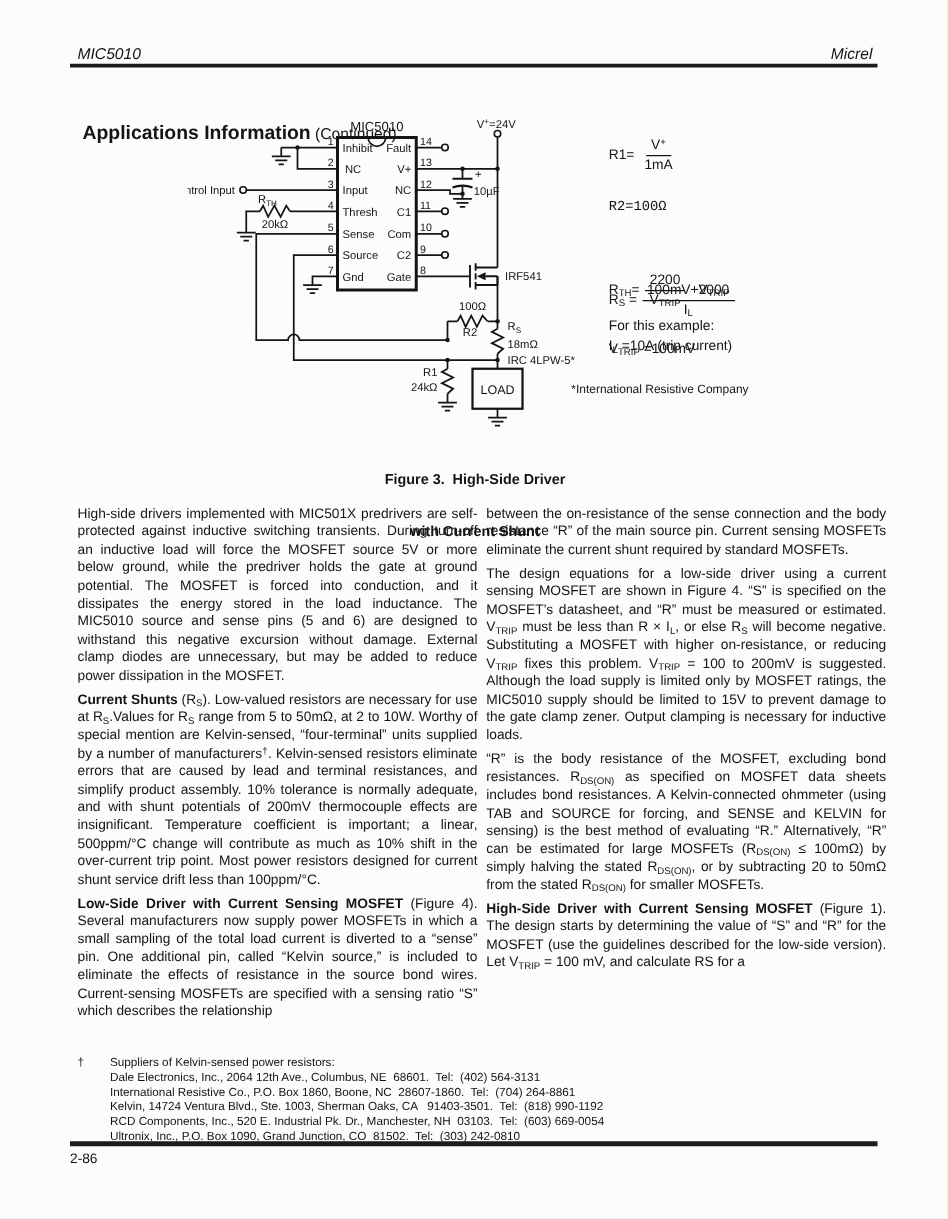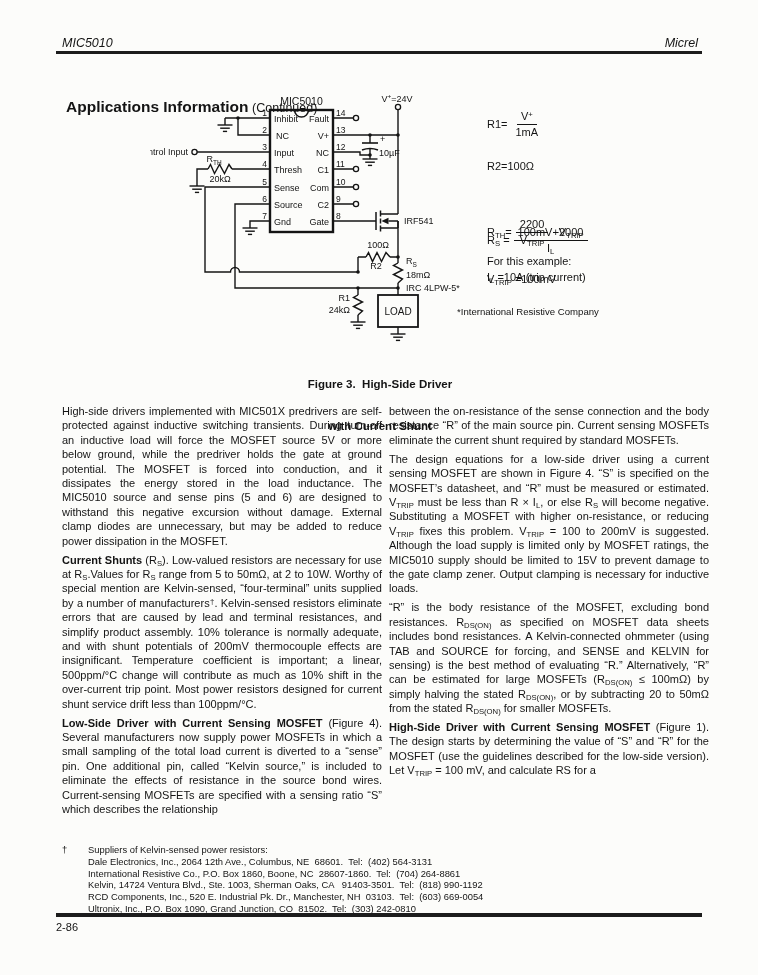--- a/index.html
+++ b/index.html
@@ -216,21 +216,21 @@
       <text x="200" y="206" text-anchor="end">R1</text>
       <text x="200" y="218" text-anchor="end">24kΩ</text>
     </g>
   </svg>
 
   <div class="equations">
     <div class="eq-row" style="top:5px;">
       <span>R1=</span>
       <span class="frac"><span class="num">V<sup>+</sup></span><span class="den">1mA</span></span>
     </div>
-    <div class="eq-row" style="top:55px;">
+    <div class="eq-row" style="top:55px;font-family:Liberation Mono, monospace;">
       <span>R2=100Ω</span>
     </div>
     <div class="eq-row" style="top:76px;margin-top:45px;">
       <span>R<sub>S</sub> =</span>
       <span class="frac"><span class="num">100mV+V<sub>TRIP</sub></span><span class="den">I<sub>L</sub></span></span>
     </div>
     <div class="eq-row" style="top:113px;">
       <span>R<sub>TH</sub>=</span>
       <span class="frac"><span class="num">2200</span><span class="den">V<sub>TRIP</sub></span></span>
       <span>−2000</span>

